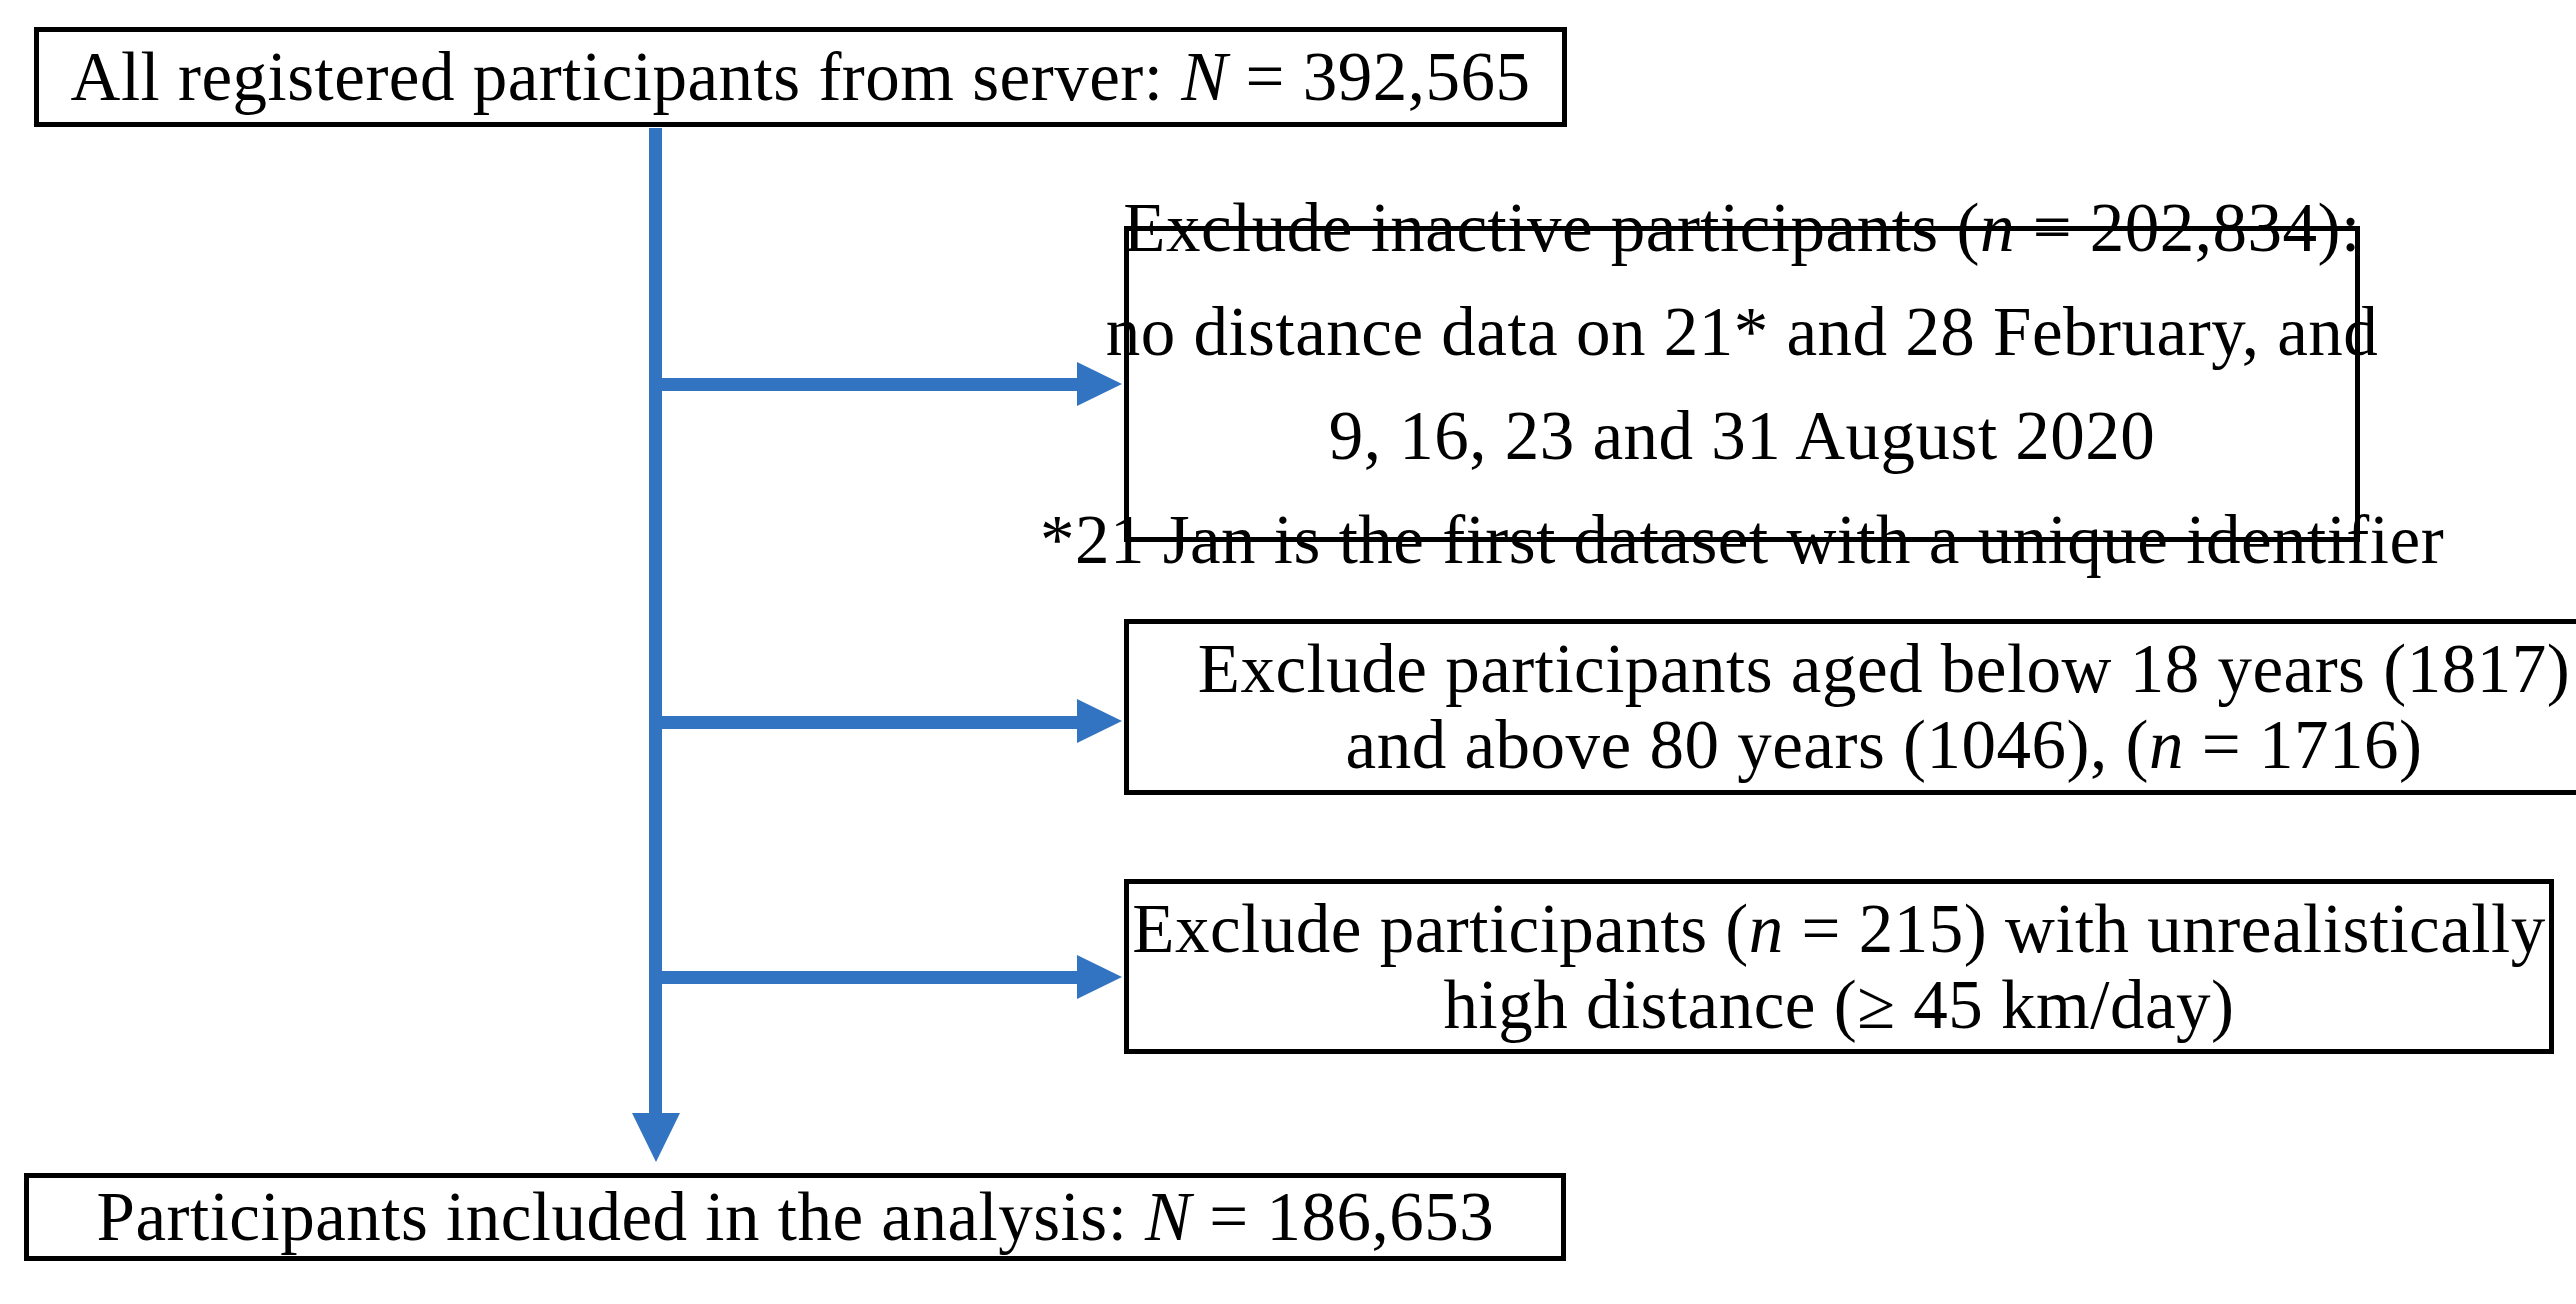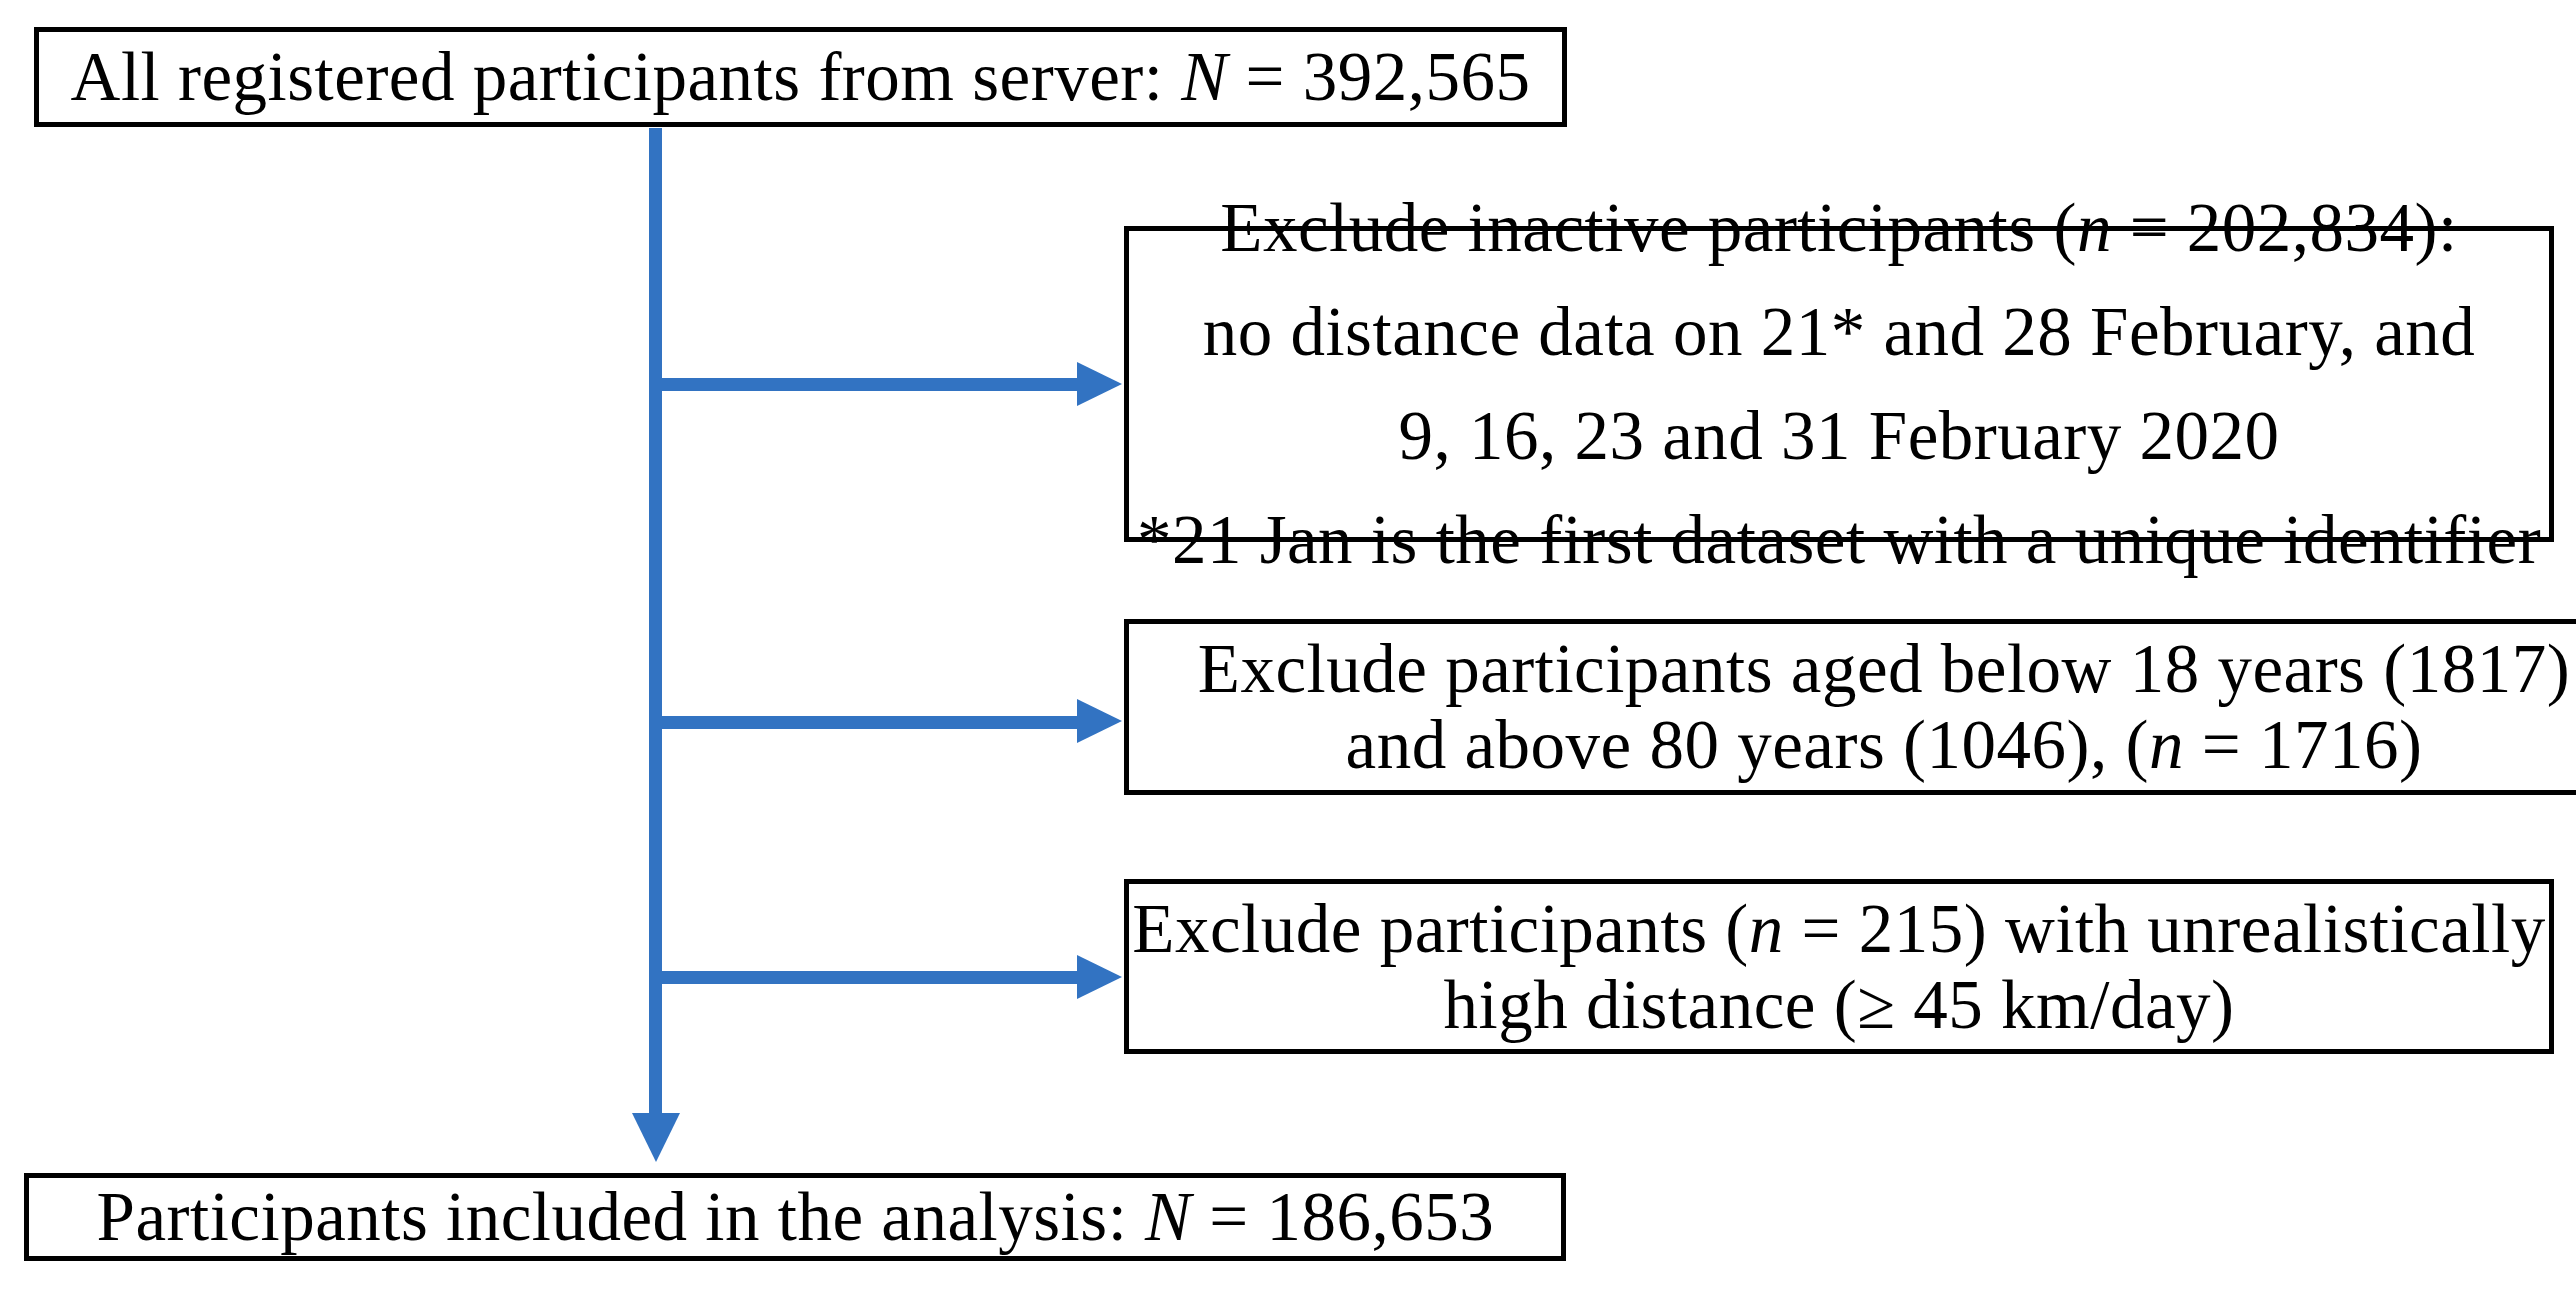--- a/index.html
+++ b/index.html
@@ -60,24 +60,24 @@
 
   <div class="hline" style="left:655px;top:378px;width:424px;height:12.7px;"></div>
   <div class="ah right" style="left:1077px;top:362px;"></div>
 
   <div class="hline" style="left:655px;top:716px;width:424px;height:12.7px;"></div>
   <div class="ah right" style="left:1077px;top:699px;"></div>
 
   <div class="hline" style="left:655px;top:971px;width:424px;height:12.7px;"></div>
   <div class="ah right" style="left:1077px;top:955px;"></div>
 
-  <div class="fbox" style="left:1124px;top:226px;width:1430px;height:316px;gap:28px;">
+  <div class="fbox" style="left:1124px;top:226px;width:1236px;height:316px;gap:28px;">
     <div class="fline"><span>Exclude inactive participants (</span><span class="var">n</span><span> = 202,834):</span></div>
     <div class="fline"><span>no distance data on 21* and 28 February, and</span></div>
-    <div class="fline"><span>9, 16, 23 and 31 February 2020</span></div>
+    <div class="fline"><span>9, 16, 23 and 31 August 2020</span></div>
     <div class="fline"><span>*21 Jan is the first dataset with a unique identifier</span></div>
   </div>
 
   <div class="fbox" style="left:1124px;top:619px;width:1520px;height:176px;">
     <div class="fline"><span>Exclude participants aged below 18 years (1817)</span></div>
     <div class="fline"><span>and above 80 years (1046), (</span><span class="var">n</span><span> = 1716)</span></div>
   </div>
 
   <div class="fbox" style="left:1124px;top:879px;width:1430px;height:175px;">
     <div class="fline"><span>Exclude participants (</span><span class="var">n</span><span> = 215) with unrealistically</span></div>

